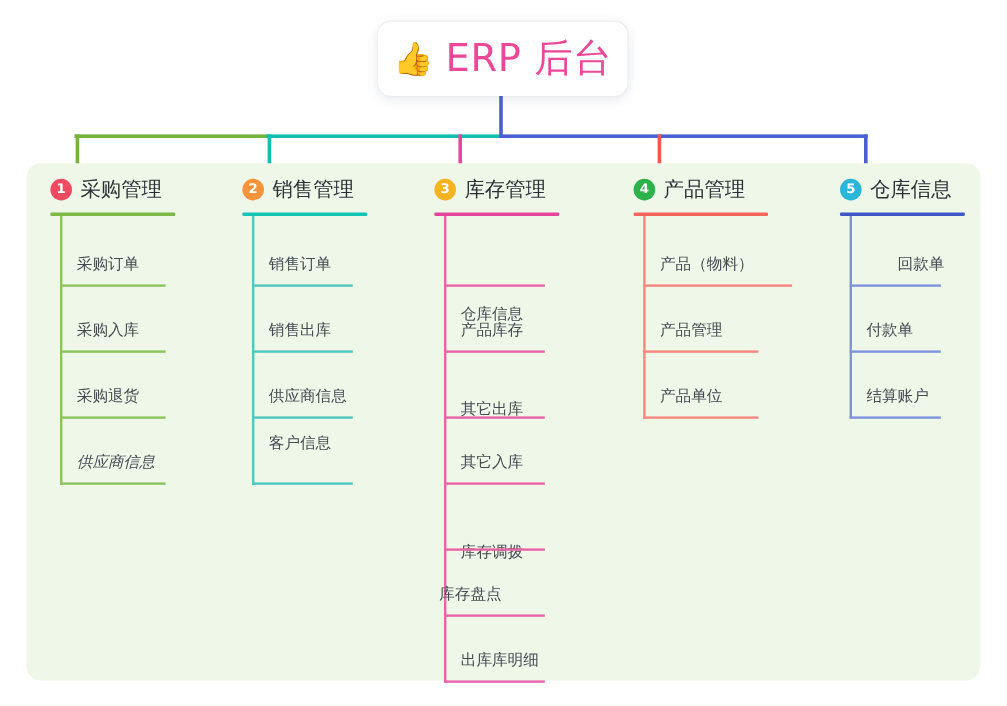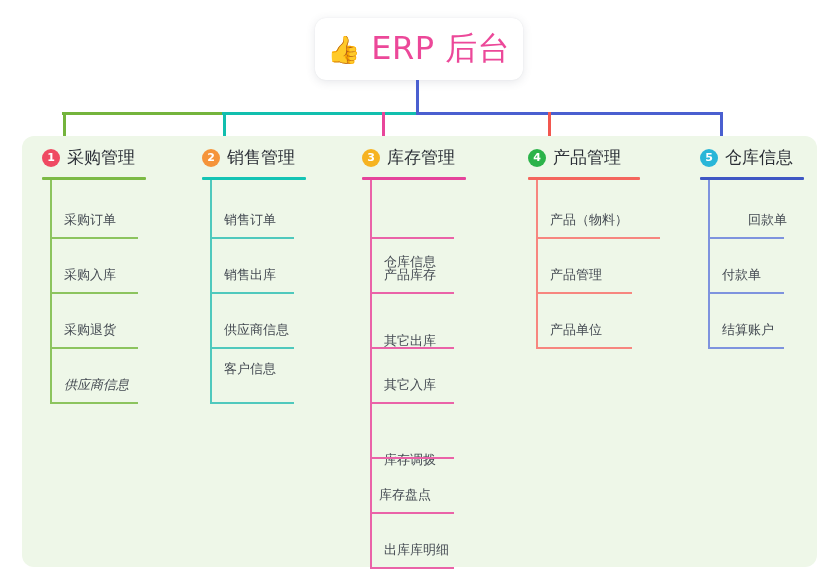--- a/index.html
+++ b/index.html
@@ -115,21 +115,21 @@
       <div class="leaf" style="left: 384px; top: 211px; margin-top: 42px;">仓库信息</div>
       <div class="leaf-rule" style="left: 370px; top: 237px; width: 84px; background: rgb(234, 99, 168);"></div>
       <div class="leaf" style="left: 384px; top: 266px;">产品库存</div>
       <div class="leaf-rule" style="left: 370px; top: 292px; width: 84px; background: rgb(234, 99, 168);"></div>
       <div class="leaf" style="left: 384px; top: 332px;">其它出库</div>
       <div class="leaf-rule" style="left: 370px; top: 347px; width: 84px; background: rgb(234, 99, 168);"></div>
       <div class="leaf" style="left: 384px; top: 376px;">其它入库</div>
       <div class="leaf-rule" style="left: 370px; top: 402px; width: 84px; background: rgb(234, 99, 168);"></div>
       <div class="leaf" style="left: 384px; top: 415px; margin-top: 36px;">库存调拨</div>
       <div class="leaf-rule" style="left: 370px; top: 457px; width: 84px; background: rgb(234, 99, 168);"></div>
-      <div class="leaf" style="left: 379px; top: 486px; font-family: Liberation Serif, serif;">库存盘点</div>
+      <div class="leaf" style="left: 366px; top: 486px; font-family: Liberation Serif, serif;">库存盘点</div>
       <div class="leaf-rule" style="left: 370px; top: 512px; width: 84px; background: rgb(234, 99, 168);"></div>
       <div class="leaf" style="left: 384px; top: 541px;">出库库明细</div>
       <div class="leaf-rule" style="left: 370px; top: 567px; width: 84px; background: rgb(234, 99, 168);"></div>
       <div class="col-head" style="left: 528px; top: 146px;">
         <span class="badge" style="background: rgb(43, 179, 74);">4</span>
         <span class="head-text">产品管理</span>
       </div>
       <div class="head-rule" style="left: 528px; top: 177px; width: 112px; background: rgb(244, 102, 93);"></div>
       <div class="spine" style="left: 536px; top: 180px; height: 169px; background: rgb(247, 134, 127);"></div>
       <div class="leaf" style="left: 550px; top: 211px;">产品（物料）</div>

